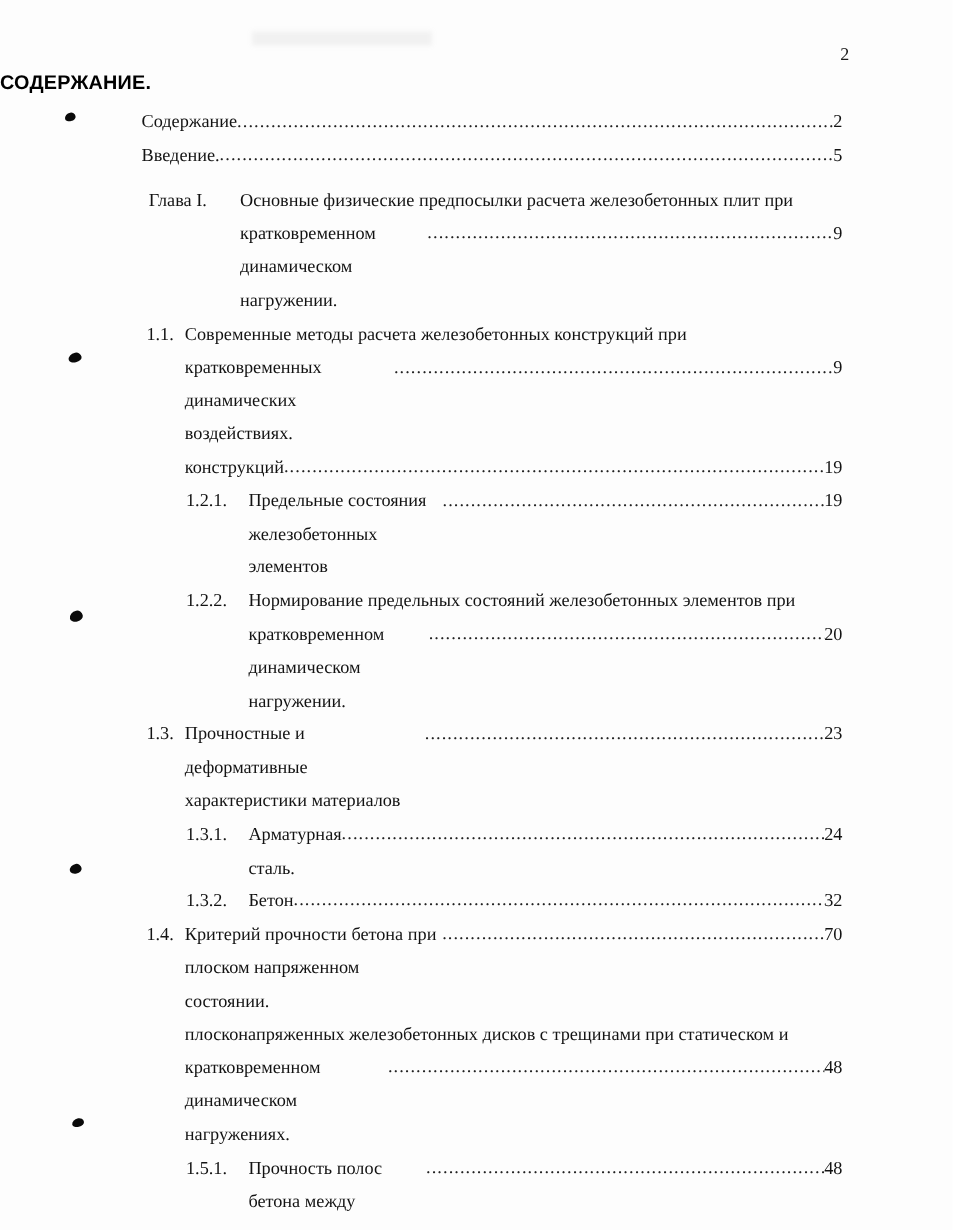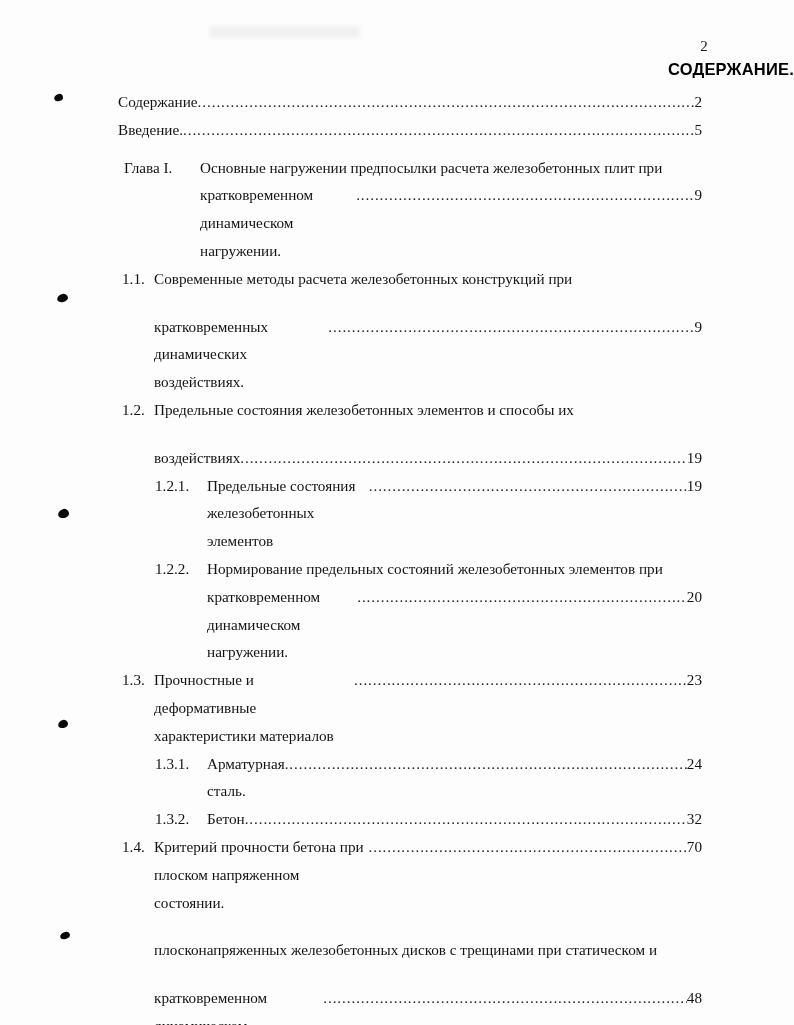--- a/index.html
+++ b/index.html
@@ -34,21 +34,21 @@
     color: #1a1a1a;
     letter-spacing: 0.3px;
   }
 
   
   .doc-title {
     position: absolute;
     top: 60px;
     left: 0;
     width: 794px;
-    text-align: right;
+    text-align: left;
     font-family: "Liberation Sans", "DejaVu Sans", sans-serif;
     font-weight: bold;
     font-size: 16.5px;
     letter-spacing: 0.2px;
     color: #000;
   }
 
   
   .toc {
     position: absolute;
@@ -118,21 +118,21 @@
 
   .lvl-chap   { margin-top: 10px; }
   .lvl-chap   .num { width: 76px; margin-left: 6px; }
   .lvl-chap   .body { }
 
   .lvl-1      .num { width: 32px; margin-left: 4px; }
 
   .lvl-2      .num { width: 52px; margin-left: 37px; }
 
   .indent-cont-chap { padding-left: 82px; }
-  .indent-cont-1    { padding-left: 36px; margin-top: 20px; }
+  .indent-cont-1    { padding-left: 36px; }
   .indent-cont-2    { padding-left: 89px; }
 
   
   .margin-mark {
     position: absolute;
     width: 9px;
     height: 7px;
     background: #0a0a0a;
     border-radius: 58% 42% 50% 50% / 60% 55% 45% 40%;
     transform: rotate(-12deg);
@@ -186,21 +186,21 @@
               <span class="dots">..........................................................................................................................................</span>
               <span class="pg">5</span>
             </div>
           </span>
         </div>
       </div>
       <div class="entry lvl-chap">
         <div class="row">
           <span class="num">Глава I.</span>
           <span class="body">
-            <div class="plainline">Основные нагружении предпосылки расчета железобетонных плит при</div>
+            <div class="plainline">Основные физические предпосылки расчета железобетонных плит при</div>
           </span>
         </div>
         <div class="indent-cont-chap">
           <div class="leadline">
             <span class="txt">кратковременном динамическом нагружении. </span>
             <span class="dots">..........................................................................................................................................</span>
             <span class="pg">9</span>
           </div>
         </div>
       </div>
@@ -213,29 +213,23 @@
         </div>
         <div class="indent-cont-1">
           <div class="leadline">
             <span class="txt">кратковременных динамических воздействиях. </span>
             <span class="dots">..........................................................................................................................................</span>
             <span class="pg">9</span>
           </div>
         </div>
       </div>
       <div class="entry lvl-1">
-        <div class="row">
-          <span class="num">1.2.</span>
-          <span class="body">
-            <div class="plainline">Предельные состояния железобетонных элементов и способы их</div>
-          </span>
-        </div>
         <div class="indent-cont-1">
           <div class="leadline">
-            <span class="txt">воздействиях</span>
+            <span class="txt">конструкций</span>
             <span class="dots">..........................................................................................................................................</span>
             <span class="pg">19</span>
           </div>
         </div>
       </div>
       <div class="entry lvl-2">
         <div class="row">
           <span class="num">1.2.1.</span>
           <span class="body">
             <div class="leadline">

